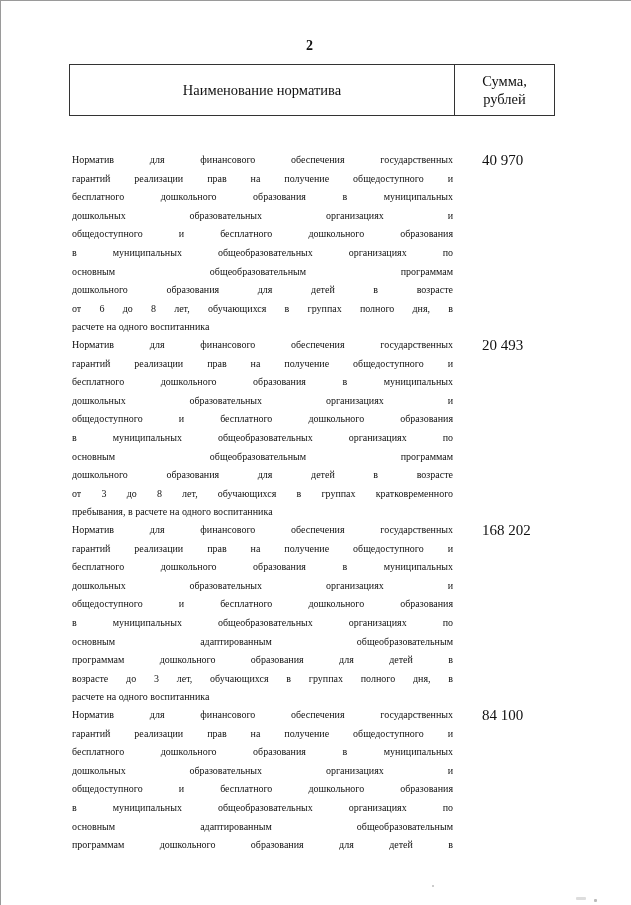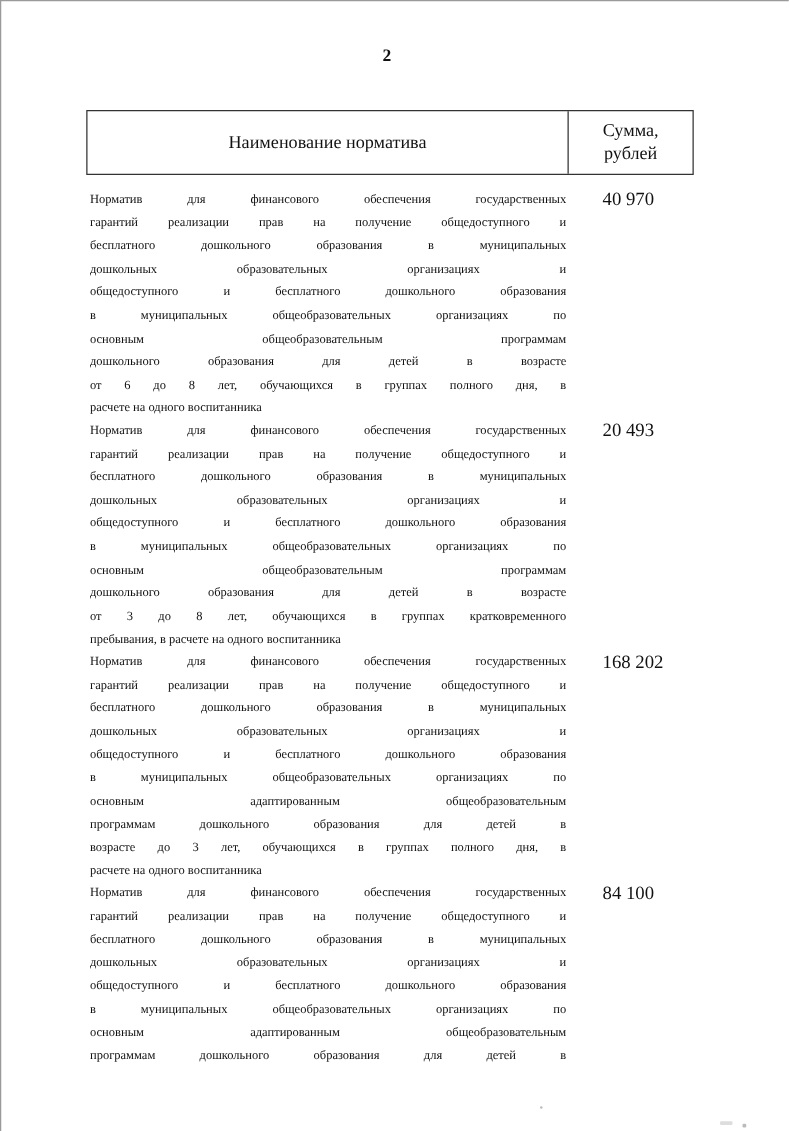--- a/index.html
+++ b/index.html
@@ -7,21 +7,21 @@
     width: 631px; height: 905px; background: #ffffff; position: relative; overflow: hidden;
     font-family: "Liberation Serif", "DejaVu Serif", serif; color: #111;
   }
   .page-border-top { position: absolute; left: 0; top: 0; width: 631px; height: 1px; background: #9a9a9a; }
   .page-border-left { position: absolute; left: 0; top: 0; width: 1px; height: 905px; background: #9a9a9a; }
   .page-number {
     position: absolute; top: 38px; left: 0; width: 631px; text-align: center;
     font-size: 14px; font-weight: bold; margin-left: -6px;
   }
   .header-table {
-    position: absolute; left: 69px; top: 88px; width: 486px; height: 52px;
+    position: absolute; left: 69px; top: 64px; width: 486px; height: 52px;
     border: 1.5px solid #333; box-sizing: border-box; display: flex;
   }
   .header-name {
     width: 384px; border-right: 1px solid #333; display: flex; align-items: center; justify-content: center;
     font-size: 14.5px;
   }
   .header-sum {
     flex: 1; display: flex; flex-direction: column; align-items: center; justify-content: center;
     font-size: 14.5px; line-height: 18px; text-align: center;
   }

